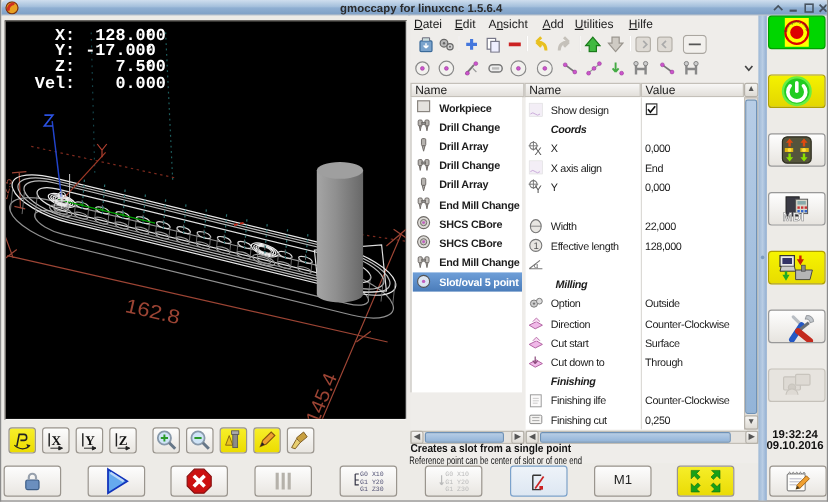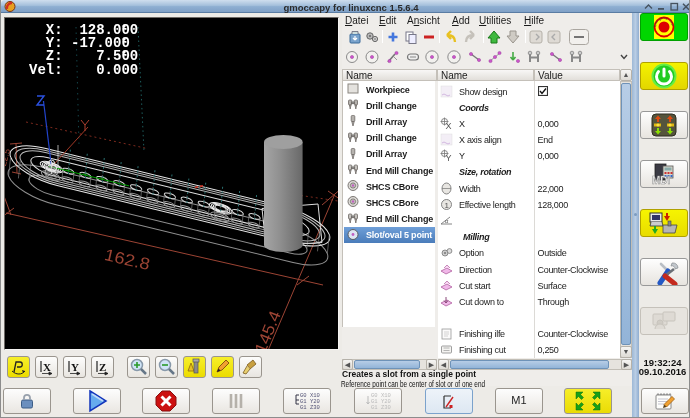--- a/index.html
+++ b/index.html
@@ -540,23 +540,20 @@
     </svg>
 <div class="prow abs" style="left:0;top:67.7px">
       <span class="lbl">Y</span>
       <span class="val">0,000</span>
     </div>
 <svg class="abs" style="left:2px;top:68.2px" width="13" height="13" viewBox="0 0 13 13">
       <circle cx="4.5" cy="4.5" r="3" fill="none" stroke="#777" stroke-width="0.9"></circle>
       <path d="M4.5,0.5 v8 M0.5,4.5 h8" stroke="#777" stroke-width="0.8"></path>
       <text x="5.5" y="12" font-size="9" fill="#555" font-family="Liberation Sans,sans-serif">Y</text>
     </svg>
-<div class="prow sect abs" style="left:0;top:83.9px">
-      <span class="lbl">Size, rotation</span>
-    </div>
 <div class="prow abs" style="left:0;top:100.1px">
       <span class="lbl">Width</span>
       <span class="val">22,000</span>
     </div>
 <svg class="abs" style="left:2px;top:100.6px" width="13" height="13" viewBox="0 0 13 13">
       <ellipse cx="6.5" cy="6.5" rx="4.5" ry="5.5" fill="#e8e6e2" stroke="#777" stroke-width="0.9"></ellipse>
       <path d="M2,6.5 h9" stroke="#777" stroke-width="0.7"></path>
     </svg>
 <div class="prow abs" style="left:0;top:116.3px">
       <span class="lbl">Effective length</span>
@@ -599,20 +596,23 @@
       <path d="M4,5 L7,2 L10,5" fill="#f8d8f2" stroke="#b060a0" stroke-width="0.7"></path>
     </svg>
 <div class="prow abs" style="left:0;top:213.3px">
       <span class="lbl">Cut down to</span>
       <span class="val">Through</span>
     </div>
 <svg class="abs" style="left:2px;top:213.8px" width="13" height="13" viewBox="0 0 13 13">
       <path d="M1,8 L7,5 L12,8 L6,11 Z" fill="#f0b8e8" stroke="#b060a0" stroke-width="0.8"></path>
       <path d="M6,2 v6 m0,0 l-2,-2.5 m2,2.5 l2,-2.5" stroke="#8a4a7a" stroke-width="1" fill="none"></path>
     </svg>
+<div class="prow sect abs" style="left:0;top:229.5px">
+      <span class="lbl">Finishing</span>
+    </div>
 <div class="prow abs" style="left:0;top:245.7px">
       <span class="lbl">Finishing ilfe</span>
       <span class="val">Counter-Clockwise</span>
     </div>
 <svg class="abs" style="left:2px;top:246.2px" width="13" height="13" viewBox="0 0 13 13">
       <rect x="2" y="2" width="9" height="10" fill="#fbfafa" stroke="#999" stroke-width="0.8"></rect>
       <path d="M4,5 h5 M4,7 h5 M4,9 h4" stroke="#bbb" stroke-width="0.6"></path>
     </svg>
 <div class="prow abs" style="left:0;top:261.9px">
       <span class="lbl">Finishing cut</span>

